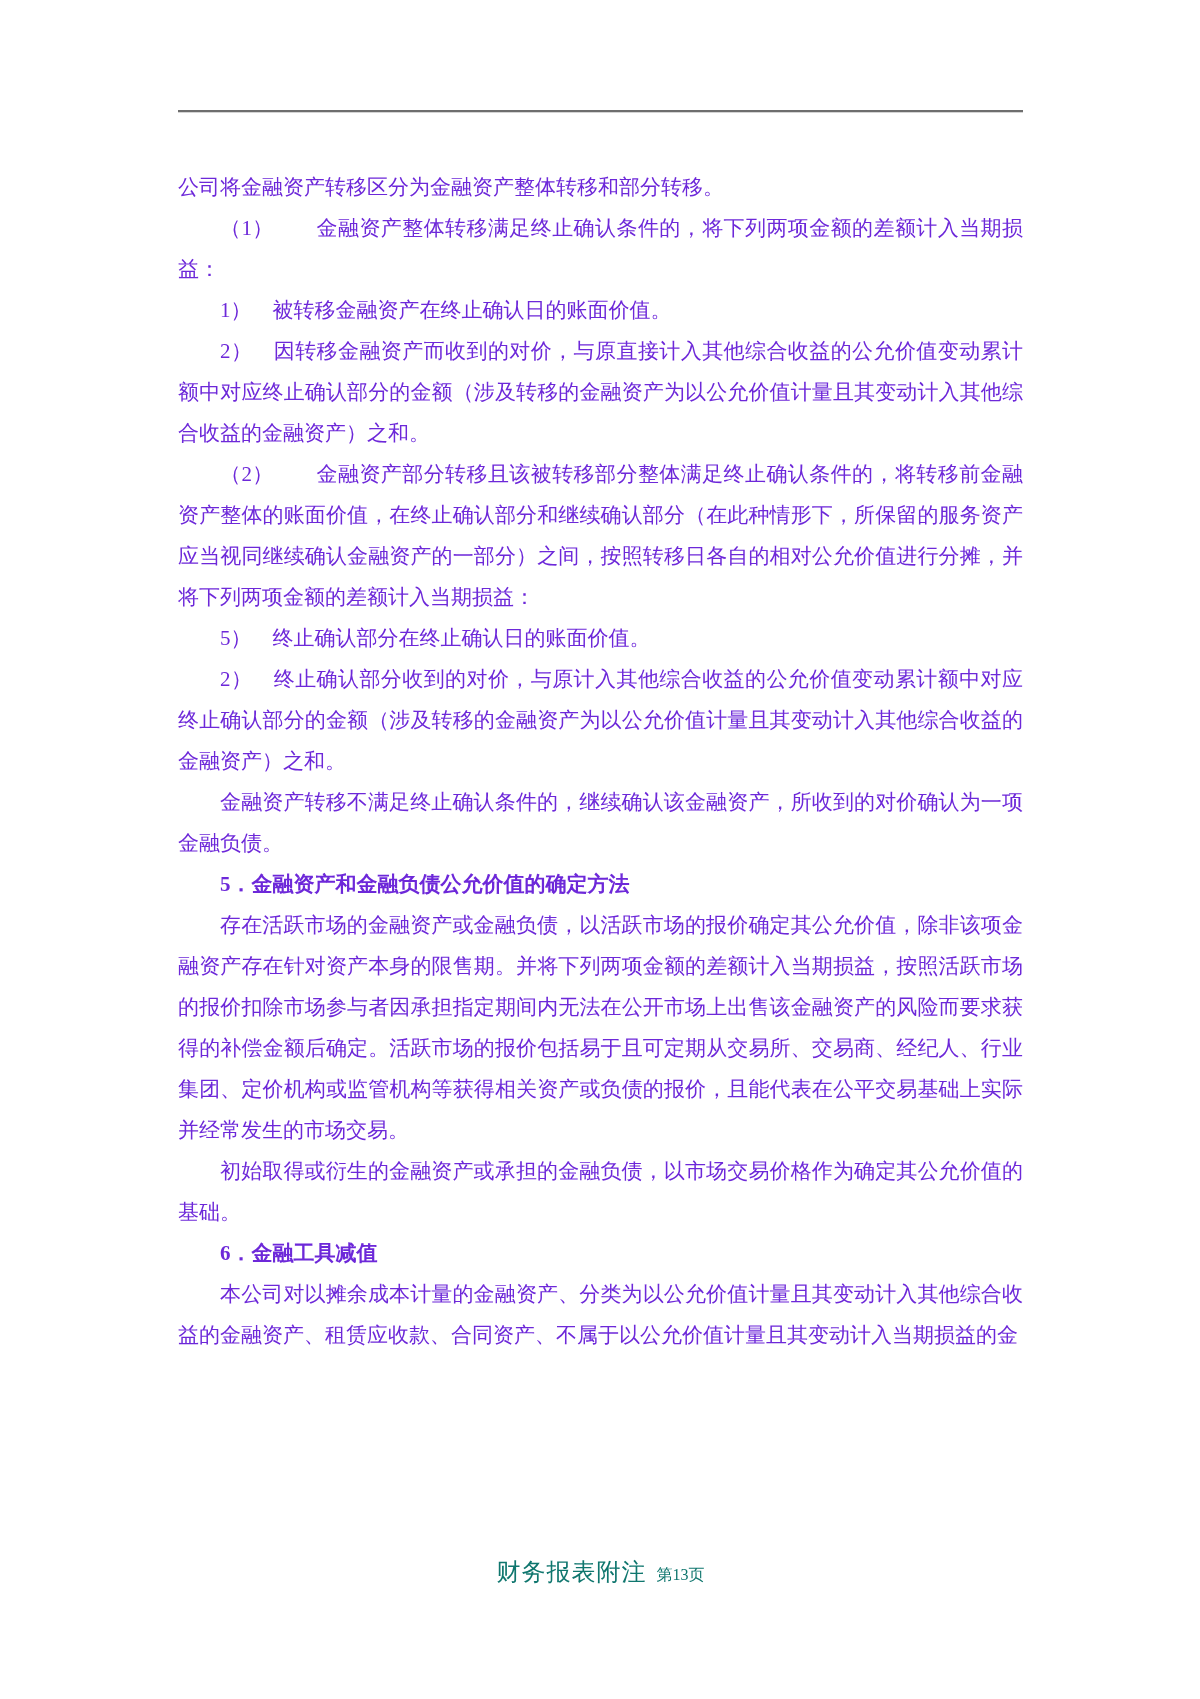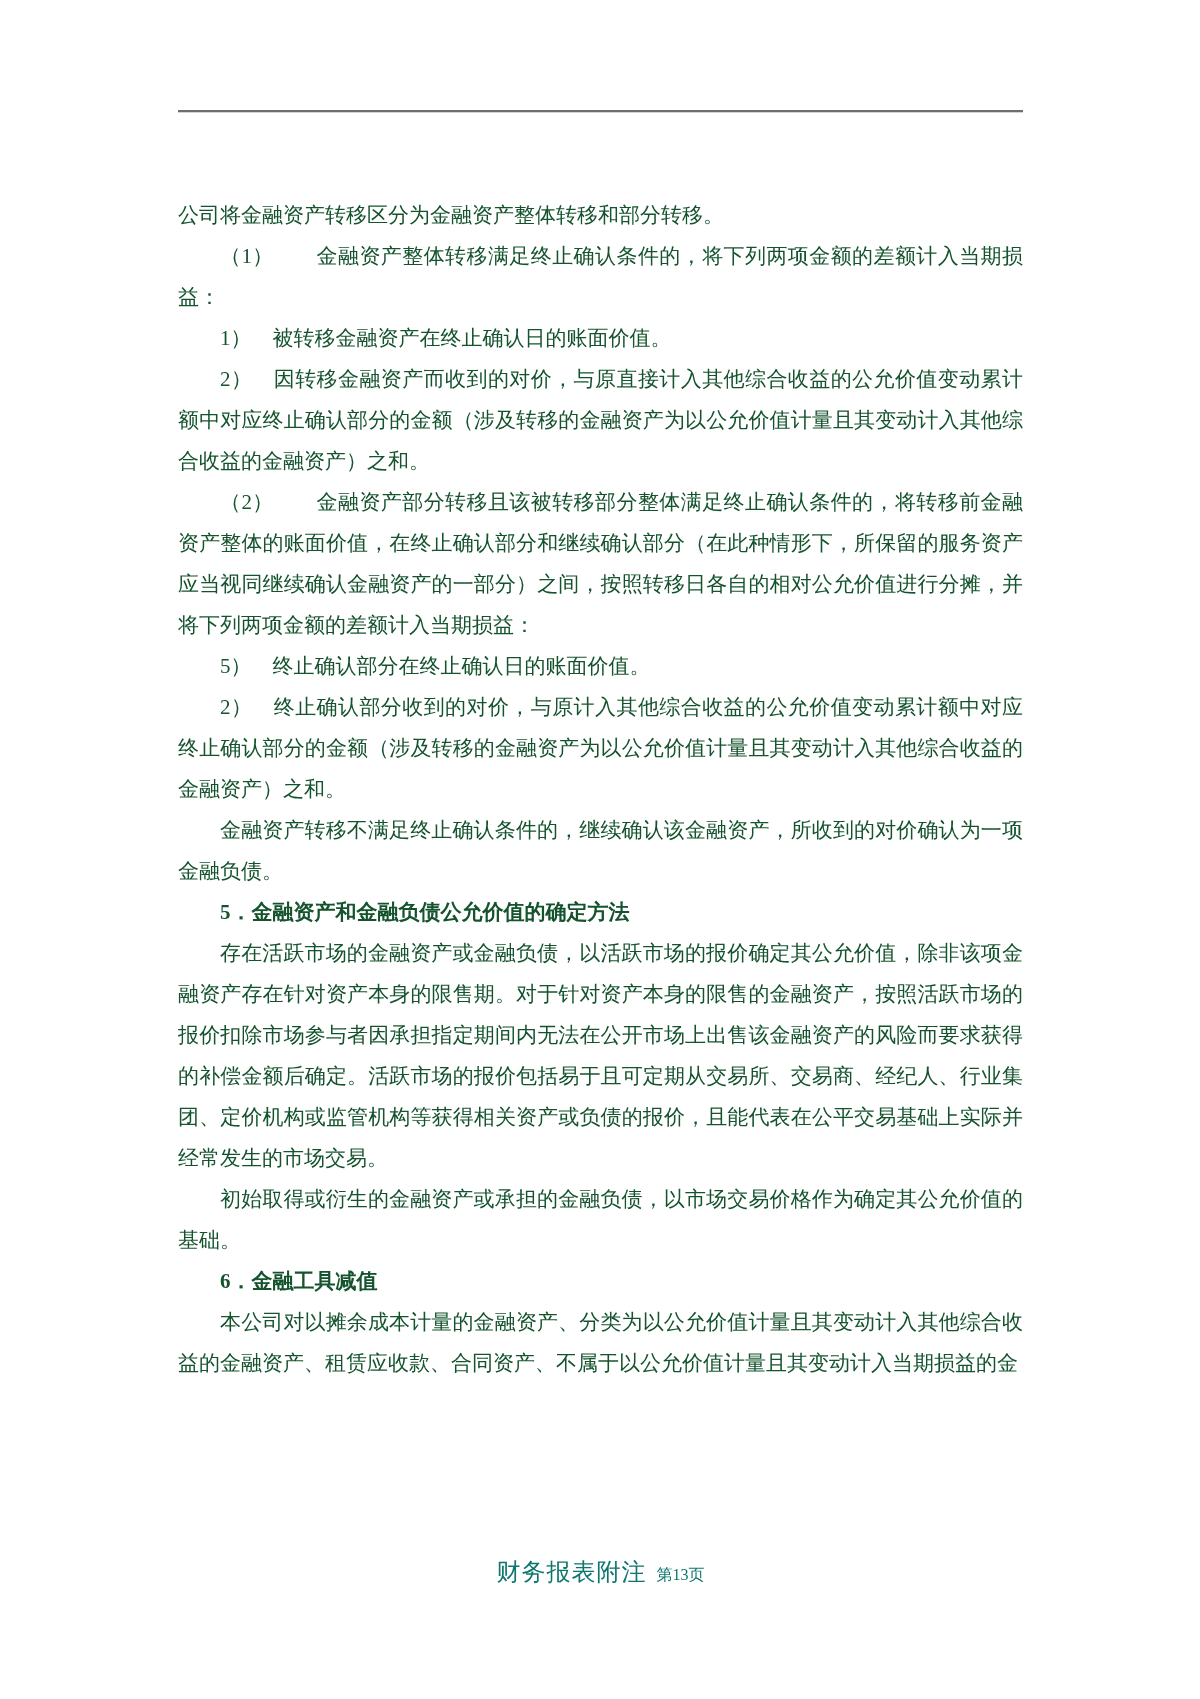--- a/index.html
+++ b/index.html
@@ -26,23 +26,23 @@
     left: 178px;
     top: 110px;
     width: 845px;
     height: 2px;
     background: #6e6e6e;
     box-shadow: 0 1px 0 rgba(160,160,160,0.45);
   }
   .content {
     position: absolute;
     left: 178px;
-    top: 195px;
+    top: 167px;
     width: 845px;
-    color: #14532d;
+    color: #6d28d9;
     font-size: 21px;
     line-height: 41px;
     text-align: justify;
   }
   .content p {
     margin: 0;
     padding: 0;
     text-indent: 42px;
   }
   .content p.no-indent {
@@ -80,21 +80,21 @@
   <div class="content">
     <p class="no-indent">公司将金融资产转移区分为金融资产整体转移和部分转移。</p>
     <p>（1）　　金融资产整体转移满足终止确认条件的，将下列两项金额的差额计入当期损益：</p>
     <p>1）　被转移金融资产在终止确认日的账面价值。</p>
     <p>2）　因转移金融资产而收到的对价，与原直接计入其他综合收益的公允价值变动累计额中对应终止确认部分的金额（涉及转移的金融资产为以公允价值计量且其变动计入其他综合收益的金融资产）之和。</p>
     <p>（2）　　金融资产部分转移且该被转移部分整体满足终止确认条件的，将转移前金融资产整体的账面价值，在终止确认部分和继续确认部分（在此种情形下，所保留的服务资产应当视同继续确认金融资产的一部分）之间，按照转移日各自的相对公允价值进行分摊，并将下列两项金额的差额计入当期损益：</p>
     <p>5）　终止确认部分在终止确认日的账面价值。</p>
     <p>2）　终止确认部分收到的对价，与原计入其他综合收益的公允价值变动累计额中对应终止确认部分的金额（涉及转移的金融资产为以公允价值计量且其变动计入其他综合收益的金融资产）之和。</p>
     <p>金融资产转移不满足终止确认条件的，继续确认该金融资产，所收到的对价确认为一项金融负债。</p>
     <p class="heading">5．金融资产和金融负债公允价值的确定方法</p>
-    <p>存在活跃市场的金融资产或金融负债，以活跃市场的报价确定其公允价值，除非该项金融资产存在针对资产本身的限售期。对于针对资产本身的限售的金融资产，按照活跃市场的报价扣除市场参与者因承担指定期间内无法在公开市场上出售该金融资产的风险而要求获得的补偿金额后确定。活跃市场的报价包括易于且可定期从交易所、交易商、经纪人、行业集团、定价机构或监管机构等获得相关资产或负债的报价，且能代表在公平交易基础上实际并经常发生的市场交易。</p>
+    <p>存在活跃市场的金融资产或金融负债，以活跃市场的报价确定其公允价值，除非该项金融资产存在针对资产本身的限售期。并将下列两项金额的差额计入当期损益，按照活跃市场的报价扣除市场参与者因承担指定期间内无法在公开市场上出售该金融资产的风险而要求获得的补偿金额后确定。活跃市场的报价包括易于且可定期从交易所、交易商、经纪人、行业集团、定价机构或监管机构等获得相关资产或负债的报价，且能代表在公平交易基础上实际并经常发生的市场交易。</p>
     <p>初始取得或衍生的金融资产或承担的金融负债，以市场交易价格作为确定其公允价值的基础。</p>
     <p class="heading">6．金融工具减值</p>
     <p>本公司对以摊余成本计量的金融资产、分类为以公允价值计量且其变动计入其他综合收益的金融资产、租赁应收款、合同资产、不属于以公允价值计量且其变动计入当期损益的金</p>
   </div>
 
   <div class="footer">
     <span class="footer-title">财务报表附注</span><span class="footer-page">第13页</span>
   </div>
 
 </div>

